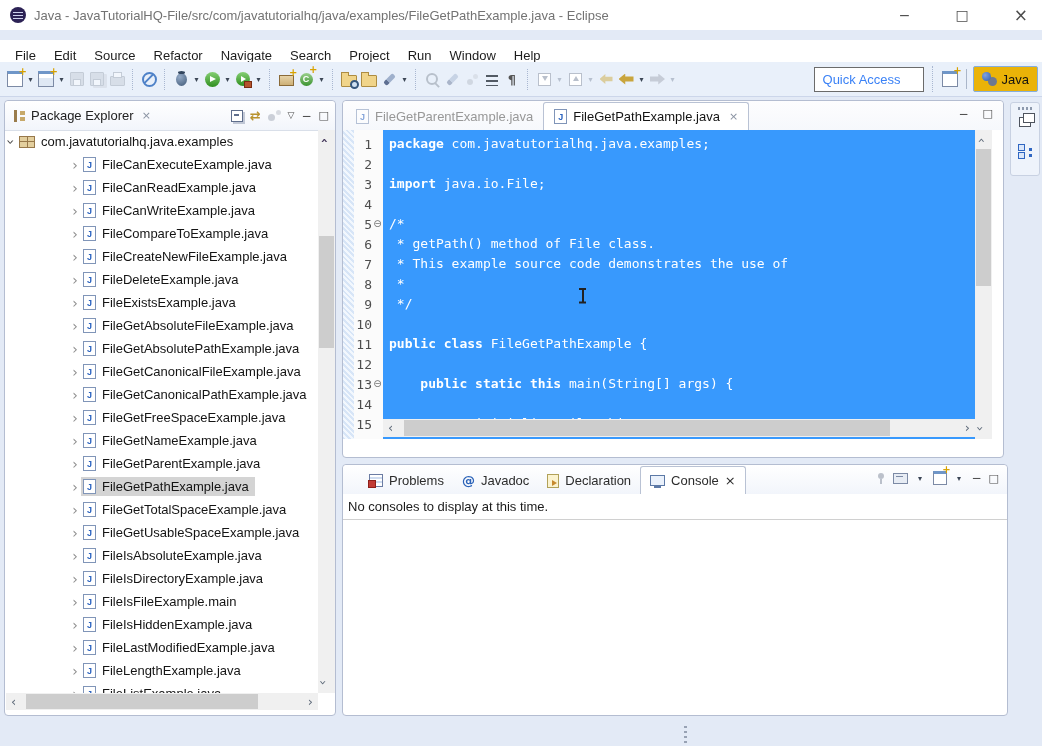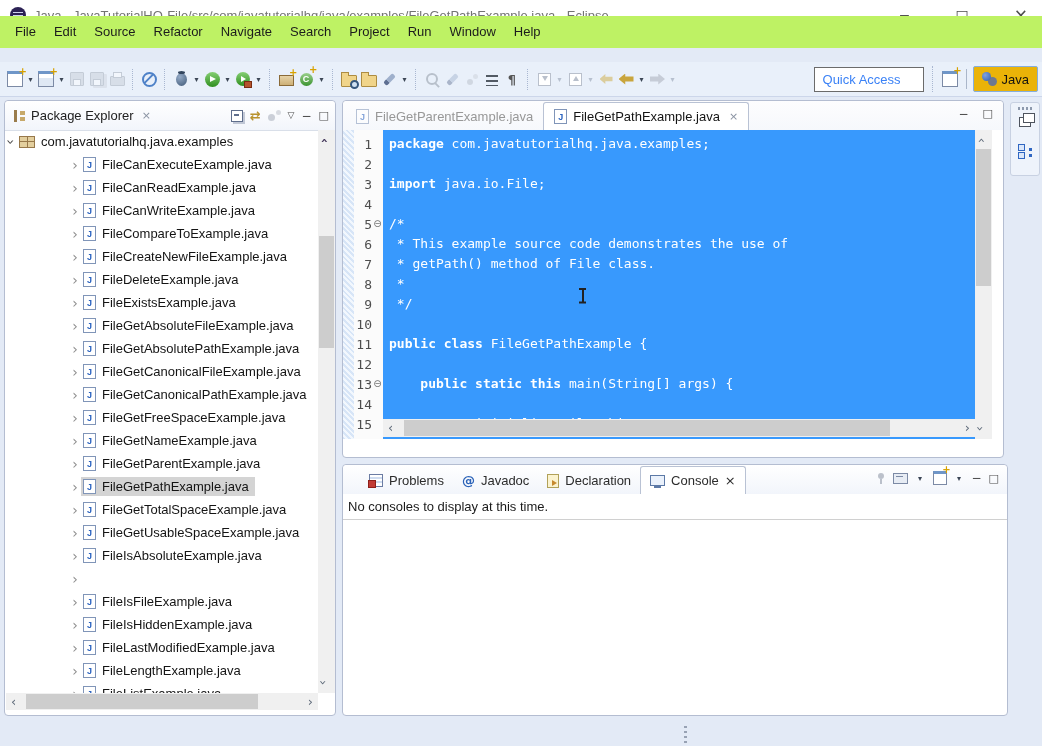--- a/index.html
+++ b/index.html
@@ -10,21 +10,21 @@
   
   .titlebar{position:absolute;left:0;top:0;width:1042px;height:30px;background:#fff;display:flex;align-items:center}
   .ec-logo{width:16px;height:16px;border-radius:50%;background:#2c2255;margin:0 8px 0 10px;position:relative;flex:none}
   .ec-logo::after{content:"";position:absolute;left:3px;top:5px;width:10px;height:7px;
     background:repeating-linear-gradient(to bottom,#cfd3ee 0 1px,transparent 1px 3px)}
   .win-title{font-size:13px;color:#737373}
   .winctl{position:absolute;right:14px;top:0;height:30px;display:flex;align-items:center;gap:45px;color:#4d4d4d}
   .winctl span{font-size:14px;line-height:30px;cursor:default}
 
   
-  .menubar{position:absolute;left:0;top:16px;width:1042px;height:32px;background:#bef264;display:flex;align-items:center;padding-left:6px;box-sizing:border-box}
+  .menubar{position:absolute;left:0;top:40px;width:1042px;height:32px;background:#ffffff;display:flex;align-items:center;padding-left:6px;box-sizing:border-box}
   .menu-item{font-size:13px;color:#1c1c1c;padding:0 9px;line-height:32px}
 
   
   .toolbar{position:absolute;left:0;top:62px;width:1042px;height:35px;background:#e9f0fa;border-bottom:1px solid #ccd6ea;
            display:flex;align-items:center;padding-left:5px;box-sizing:border-box}
   .tbtn{height:24px;min-width:20px;display:flex;align-items:center;justify-content:center;position:relative}
   .dd{width:11px;font-size:8px;color:#3c4656;text-align:center;font-family:"DejaVu Sans"}
   .dd.g{color:#b7c0cf}
   .tsep{width:1px;height:21px;border-left:1px dotted #a9b7d1;margin:0 5px}
   .dim{opacity:.45}
@@ -454,26 +454,30 @@
         </div>
         <div class="trow" style="padding-left: 64px;">
           <span class="chev glyph">›</span>
           <span class="fwrap">
             <span class="jicon"></span>
             <span>FileIsAbsoluteExample.java</span>
           </span>
         </div>
         <div class="trow" style="padding-left: 64px;">
           <span class="chev glyph">›</span>
-        </div>
-        <div class="trow" style="padding-left: 64px;">
-          <span class="chev glyph">›</span>
-          <span class="fwrap">
-            <span class="jicon"></span>
-            <span>FileIsFileExample.java</span>
+          <span class="fwrap">
+            <span class="jicon"></span>
+            <span>FileIsDirectoryExample.java</span>
+          </span>
+        </div>
+        <div class="trow" style="padding-left: 64px;">
+          <span class="chev glyph">›</span>
+          <span class="fwrap">
+            <span class="jicon"></span>
+            <span>FileIsFileExample.main</span>
           </span>
         </div>
         <div class="trow" style="padding-left: 64px;">
           <span class="chev glyph">›</span>
           <span class="fwrap">
             <span class="jicon"></span>
             <span>FileIsHiddenExample.java</span>
           </span>
         </div>
         <div class="trow" style="padding-left: 64px;">
@@ -593,22 +597,22 @@
           <span class="lnum">15</span>
           <span class="fold"></span>
         </div>
       </div>
     <div class="code">
         <div class="crow"><span class="kw">package</span><span> com.javatutorialhq.java.examples;</span></div>
         <div class="crow"></div>
         <div class="crow"><span class="kw">import</span><span> java.io.File;</span></div>
         <div class="crow"></div>
         <div class="crow"><span>/*</span></div>
+        <div class="crow"><span> * getPath() method of File class.</span></div>
         <div class="crow"><span> * This example source code demonstrates the use of</span></div>
-        <div class="crow"><span> * getPath() method of File class.</span></div>
         <div class="crow"><span> *</span></div>
         <div class="crow"><span> */</span></div>
         <div class="crow"></div>
         <div class="crow"><span class="kw">public class</span><span> FileGetPathExample {</span></div>
         <div class="crow"></div>
         <div class="crow"><span>    </span><span class="kw">public static this</span><span> main(String[] args) {</span></div>
         <div class="crow"></div>
         <div class="crow"><span>        // initialize File object</span></div>
       </div>
     <div class="caret"></div>

